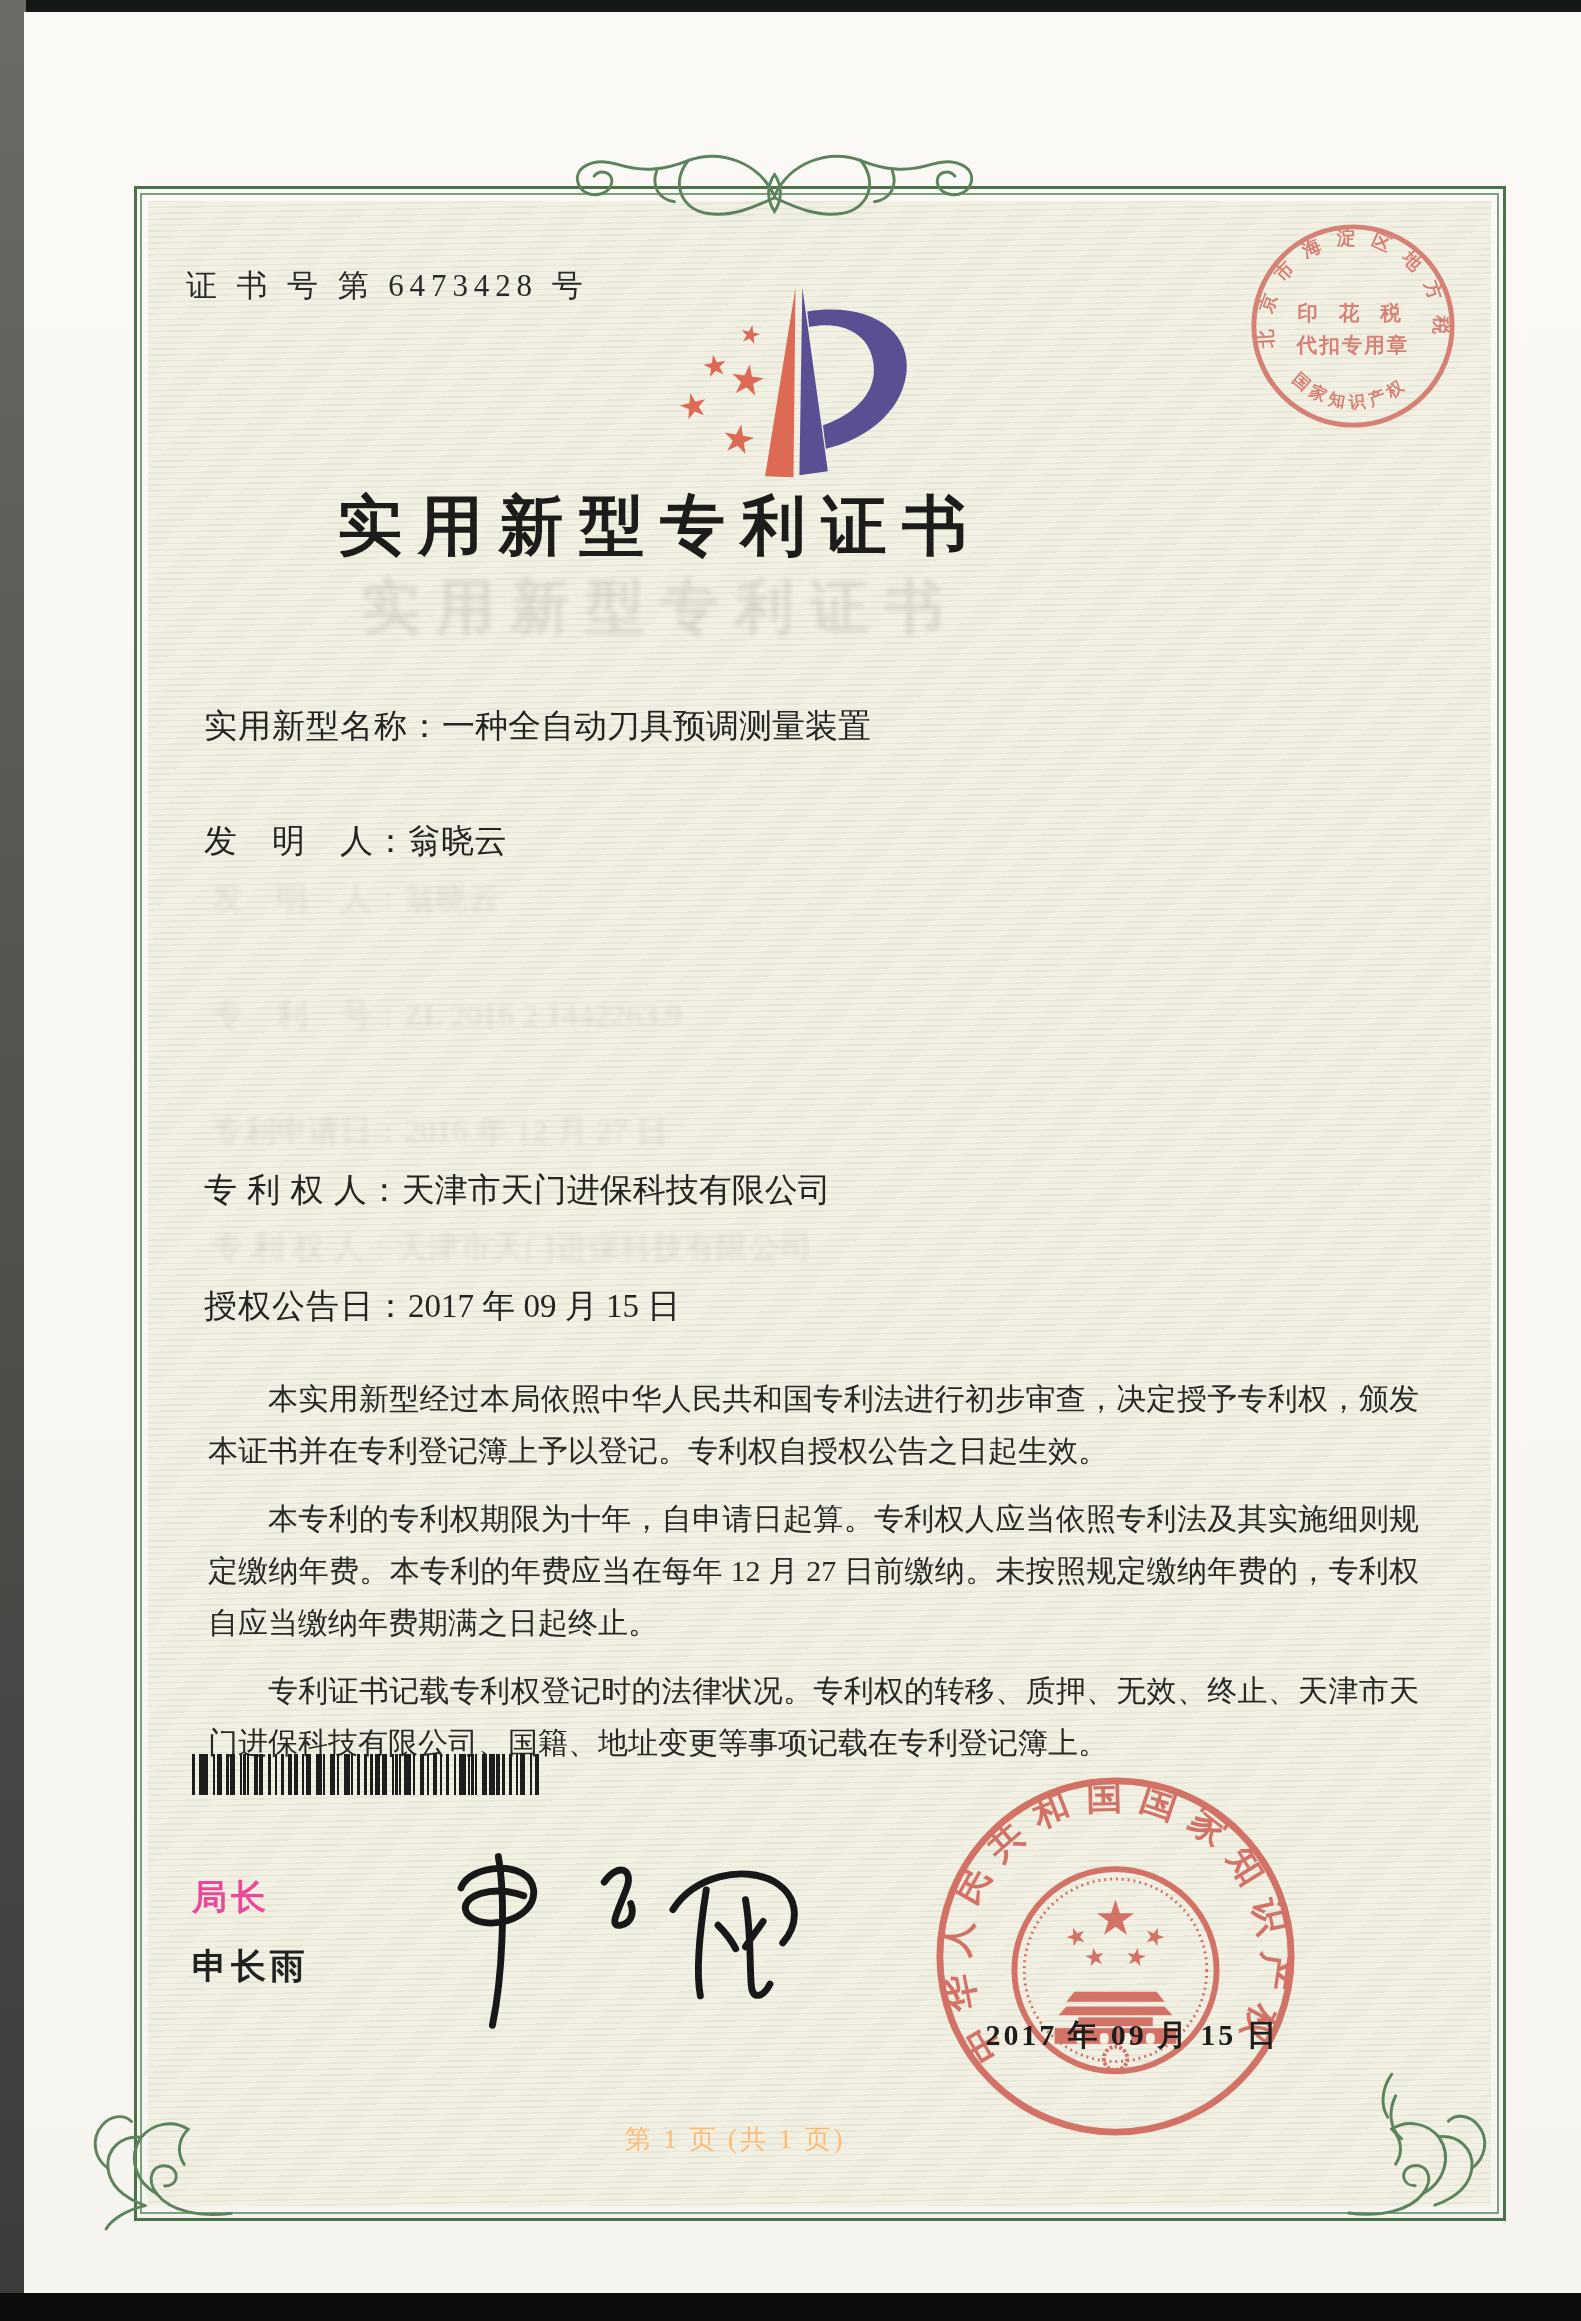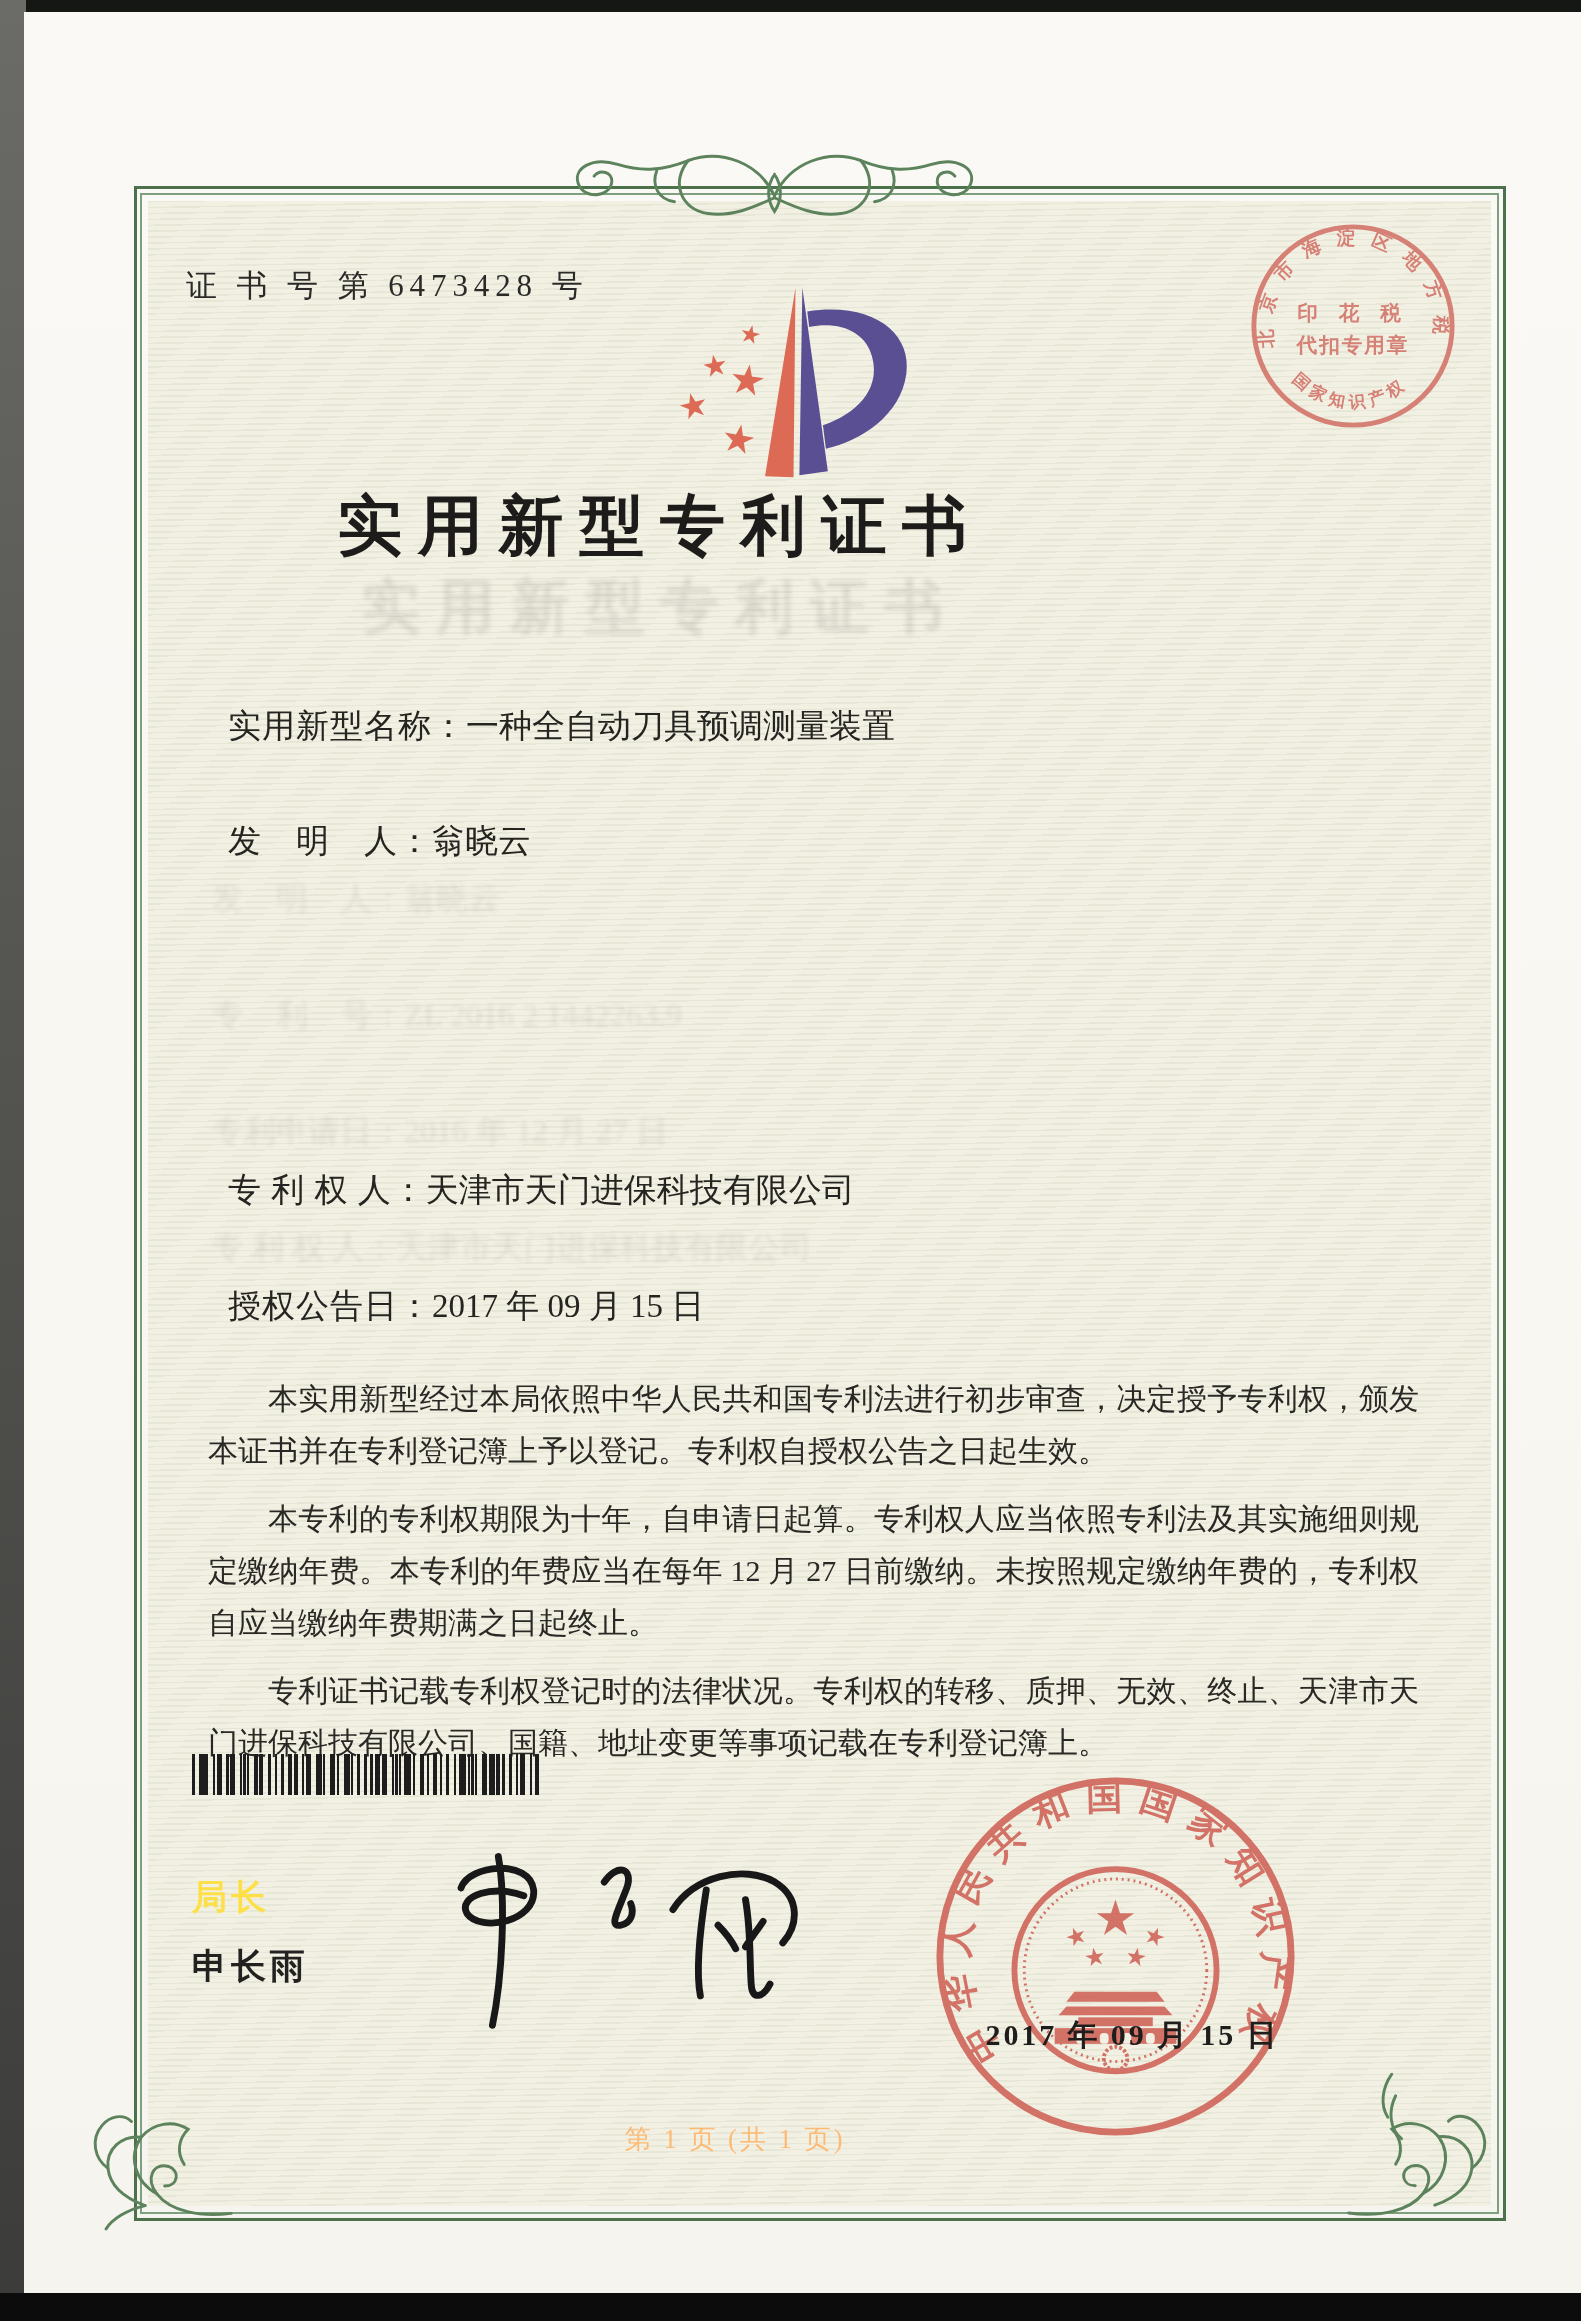--- a/index.html
+++ b/index.html
@@ -20,32 +20,32 @@
   .panel-tint{position:absolute;inset:5.9px;background-color:#f2f0e3;
       background-image:repeating-linear-gradient(179deg,rgba(150,165,130,0.12) 0 1.5px,rgba(0,0,0,0) 1.5px 5.9px);}
   .ornament{position:absolute;color:#5d835d;}
   
   .cert-no{position:absolute;left:186px;top:265px;font-size:31px;letter-spacing:5.9px;color:#2b2a28;}
   .title{position:absolute;left:0;top:482px;width:1320px;text-align:center;
          font-size:65px;font-weight:700;letter-spacing:15.7px;color:#1e1c1a;}
   .ghost{filter:blur(2.5px);opacity:.10;}
   .ghost-title{top:568px;font-size:59px;}
   .field-row{position:absolute;left:204px;font-size:33px;white-space:nowrap;color:#262420;}
-  .field-row .lbl{letter-spacing:1px;margin-left:24px;}
+  .field-row .lbl{letter-spacing:1px;}
   .ghost-row{position:absolute;left:212px;font-size:32px;white-space:nowrap;filter:blur(2px);opacity:.09;}
   .paras{position:absolute;left:192px;top:1357px;width:1243px;font-size:30px;line-height:52px;
          text-align:justify;color:#2a2825;}
   .paras p{margin:16px;text-indent:2em;}
   .barcode{position:absolute;left:192px;top:1754px;width:351px;height:41px;
       background:
        repeating-linear-gradient(90deg,#1d1d1d 0 2px,rgba(0,0,0,0) 2px 6.9px),
        repeating-linear-gradient(90deg,#1d1d1d 0 2.9px,rgba(0,0,0,0) 2.9px 12.7px),
        repeating-linear-gradient(90deg,rgba(0,0,0,0) 0 8.8px,#1d1d1d 8.8px 12.7px,rgba(0,0,0,0) 12.7px 29px);}
   .director-label{position:absolute;left:192px;top:1874px;font-size:35px;font-weight:700;
-      font-family:"Liberation Sans","DejaVu Sans",sans-serif;color:#fde047;letter-spacing:3.9px;}
+      font-family:"Liberation Sans","DejaVu Sans",sans-serif;color:#ec4899;letter-spacing:3.9px;}
   .director-name{position:absolute;left:192px;top:1943px;font-size:35px;font-weight:700;
       font-family:"Liberation Sans","DejaVu Sans",sans-serif;color:#242220;letter-spacing:3.9px;}
   .signature{position:absolute;left:412px;top:1831px;}
   .seal{position:absolute;left:933px;top:1774px;}
   .seal-date{position:absolute;left:956px;top:2015px;width:353px;text-align:center;
       font-size:30px;font-weight:700;letter-spacing:2.9px;color:#1e1d1b;}
   .footer{position:absolute;left:549px;top:2121px;width:372px;text-align:center;
       font-size:26.5px;letter-spacing:2.9px;color:#fdba74;}
   .tax-stamp{position:absolute;left:1247px;top:220px;}
   .logo{position:absolute;left:616px;top:276px;}

